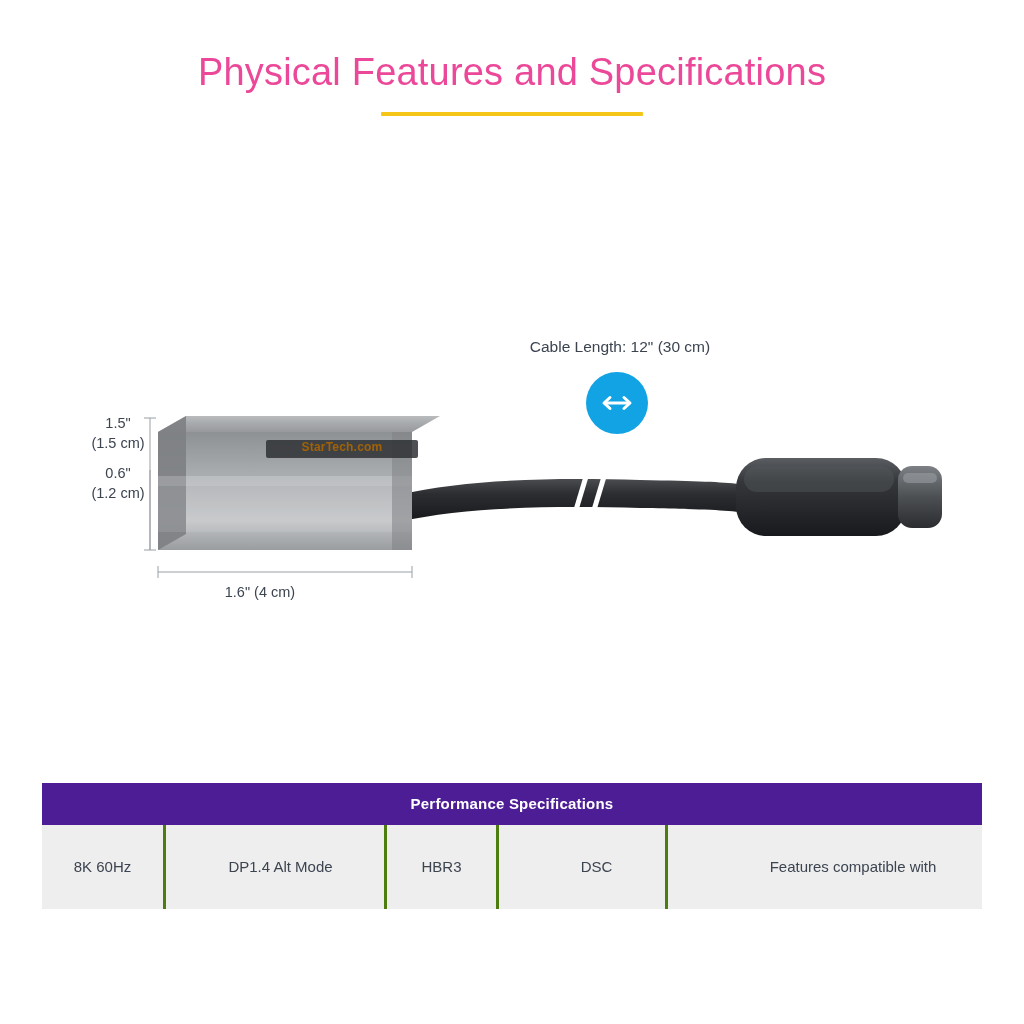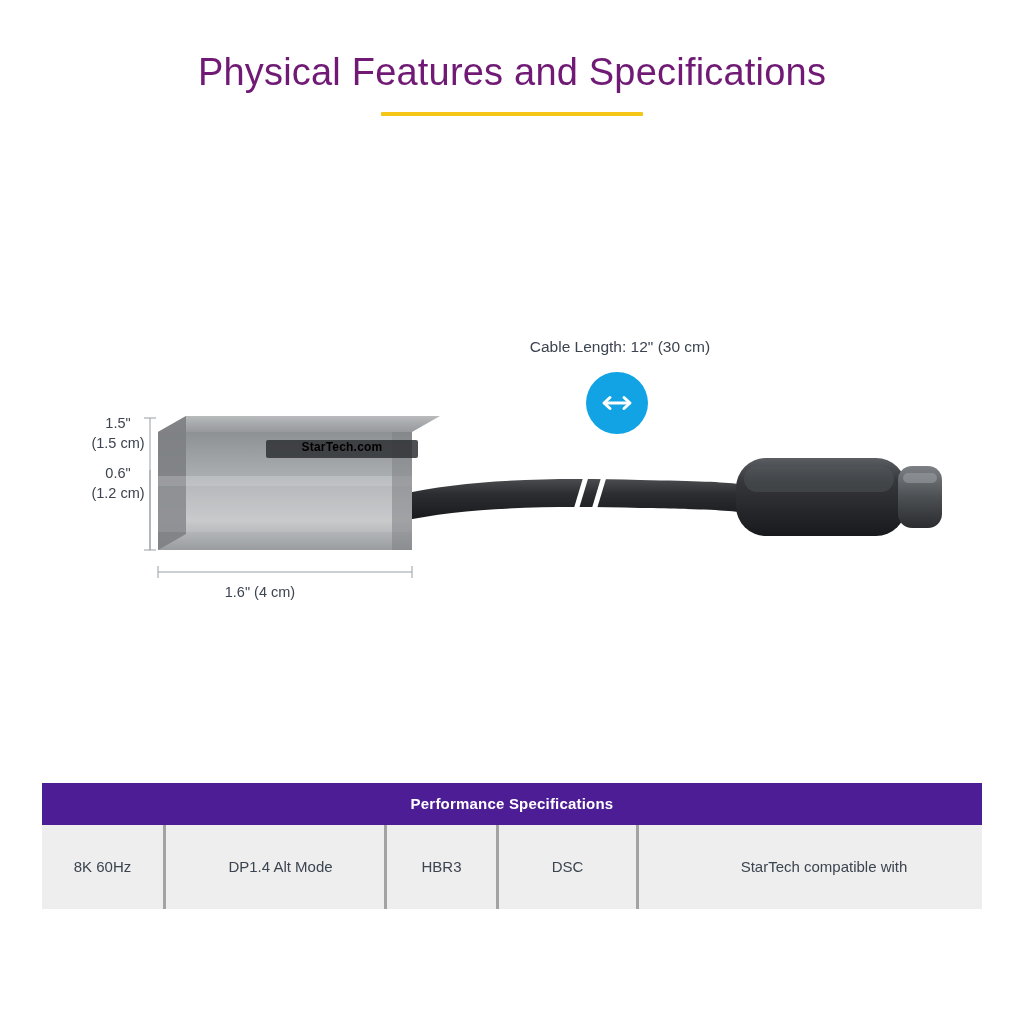--- a/index.html
+++ b/index.html
@@ -20,21 +20,21 @@
   .title-wrap {
     position: absolute;
     top: 52px;
     left: 0;
     width: 1024px;
     text-align: center;
   }
   .title {
     font-size: 38px;
     font-weight: 400;
-    color: #701a75;
+    color: #ec4899;
     letter-spacing: 0.2px;
     line-height: 1.1;
   }
   .title-underline {
     width: 262px;
     height: 4px;
     background: #f5c518;
     margin: 18px auto 0 auto;
     border-radius: 1px;
   }
@@ -106,29 +106,29 @@
   }
   .spec-cell {
     flex: 0 0 auto;
     display: flex;
     align-items: center;
     justify-content: center;
     text-align: center;
     font-size: 15px;
     color: #3c4450;
     line-height: 1.35;
-    border-right: 3px solid #a3a3a3;
+    border-right: 3px solid #4d7c0f;
     padding: 0 6px;
     box-sizing: border-box;
   }
   .spec-cell:last-child { border-right: none; }
   .spec-cell.c0 { width: 124px; }
   .spec-cell.c1 { width: 210px; margin-left: 11px; }
   .spec-cell.c2 { width: 112px; }
-  .spec-cell.c3 { width: 140px; }
+  .spec-cell.c3 { width: 140px; margin-left: 29px; }
   .spec-cell.c4 { width: 370px; }
 
   
   .art { position: absolute; top: 0; left: 0; }
 </style>
 </head>
 <body>
 
 <div class="title-wrap">
   <div class="title">Physical Features and Specifications</div>
@@ -221,21 +221,21 @@
 
       <line x1="150" y1="170" x2="150" y2="250"></line>
 
       <line x1="158" y1="272" x2="412" y2="272"></line>
       <line x1="158" y1="266" x2="158" y2="278"></line>
       <line x1="412" y1="266" x2="412" y2="278"></line>
     </g>
   </svg>
 
   <div style="position:absolute; left:268px; top:140px; width:148px; text-align:center;
-              font-size:12px; color:#000000; font-weight:bold; letter-spacing:0.2px;">StarTech.com</div>
+              font-size:12px; color:#a16207; font-weight:bold; letter-spacing:0.2px;">StarTech.com</div>
 
   <div class="dim dim-height-top">
     <div>1.5"</div>
     <div>(1.5 cm)</div>
   </div>
   <div class="dim dim-height-bot">
     <div>0.6"</div>
     <div>(1.2 cm)</div>
   </div>
   <div class="dim dim-width">1.6" (4 cm)</div>
@@ -243,17 +243,17 @@
 
 <div class="spec-table">
   <div class="spec-header">Performance  Specifications</div>
   <div class="spec-row">
     <div class="spec-cell c0">8K 60Hz</div>
     <div class="spec-cell c1">DP1.4 Alt Mode</div>
     <div class="spec-cell c2">HBR3</div>
     <div class="spec-cell c3">DSC</div>
     <div class="spec-cell c4">
       <div>
-        <div>StarTech compatible with</div>
+        <div>Features compatible with</div>
       </div>
     </div>
   </div>
 </div>
 
 </body></html>

